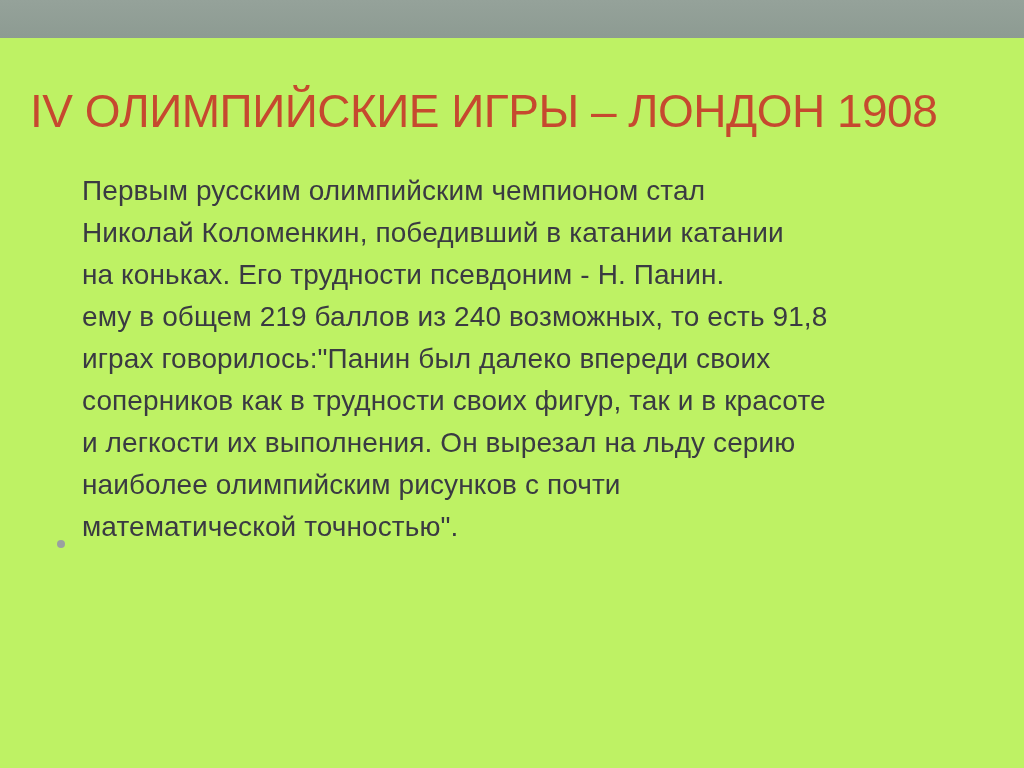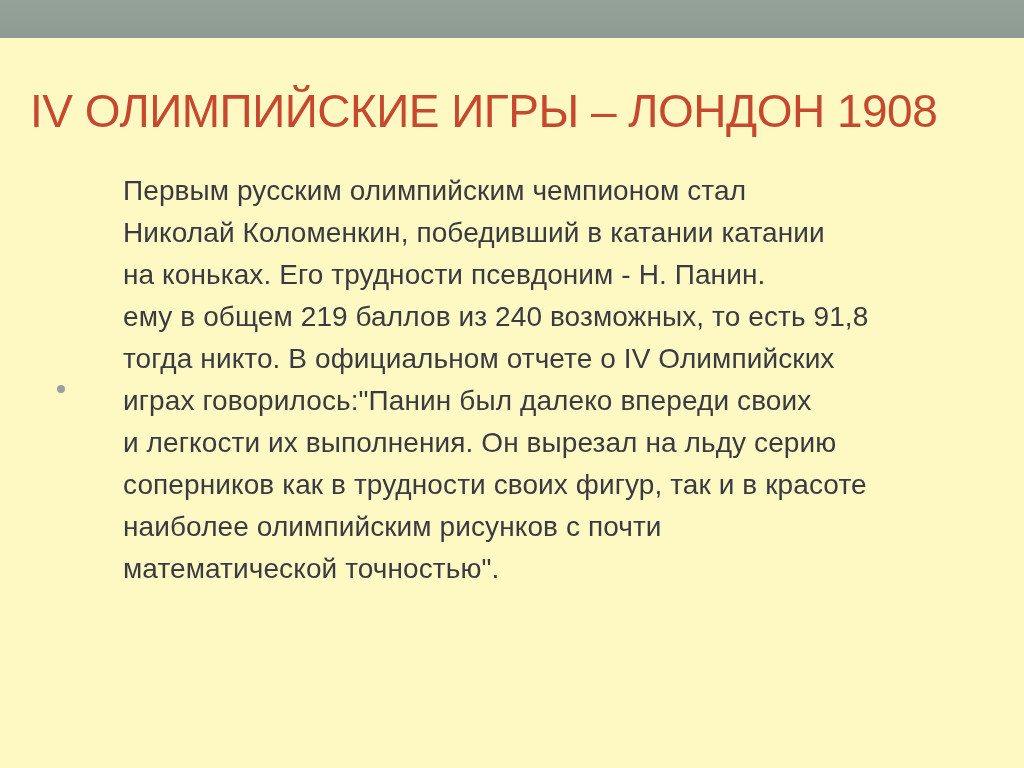--- a/index.html
+++ b/index.html
@@ -4,21 +4,21 @@
 <style>
   html, body {
     margin: 0;
     padding: 0;
     background: #ffffff;
   }
   .slide {
     position: relative;
     width: 1024px;
     height: 768px;
-    background: #fef9c3;
+    background: #bef264;
     overflow: hidden;
     font-family: "Liberation Sans", sans-serif;
   }
   .topbar {
     position: absolute;
     top: 0;
     left: 0;
     width: 100%;
     height: 38px;
     background: linear-gradient(#95a29a, #8d9b92);
@@ -35,22 +35,21 @@
     white-space: nowrap;
   }
   .body-block {
     position: absolute;
     top: 170px;
     left: 57px;
     right: 36px;
   }
   .bullet-row {
     display: flex;
-    align-items: center;
-    gap: 41px;
+    align-items: flex-end;
   }
   .dot {
     flex: 0 0 auto;
     width: 8px;
     height: 8px;
     border-radius: 50%;
     margin: 17px 17px 0 0;
   }
   .bullet-text {
     font-size: 28px;
@@ -71,22 +70,21 @@
   <div class="topbar" style="background: linear-gradient(rgb(149, 162, 154), rgb(141, 155, 146));"></div>
   <h1 class="title" style="color: rgb(198, 73, 47);">IV ОЛИМПИЙСКИЕ ИГРЫ – ЛОНДОН 1908</h1>
   <div class="body-block">
     <div class="bullet-row">
       <span class="dot" style="background: rgb(154, 160, 160);"></span>
       <div class="bullet-text" style="color: rgb(58, 58, 66);">
           <div class="line"><span>Первым русским олимпийским чемпионом стал</span></div>
           <div class="line"><span class="bold">Николай Коломенкин</span><span>, победивший в катании катании</span></div>
           <div class="line"><span>на коньках. Его трудности псевдоним - Н. Панин.</span></div>
           <div class="line"><span>ему в общем 219 баллов из 240 возможных, то есть 91,8</span></div>
-          <div class="line"><span>тогда никто. В официальном отчете о IV Олимпийских</span></div>
           <div class="line"><span>играх говорилось:"Панин был далеко впереди своих</span></div>
+          <div class="line"><span>соперников как в трудности своих фигур, так и в красоте</span></div>
           <div class="line"><span>и легкости их выполнения. Он вырезал на льду серию</span></div>
-          <div class="line"><span>соперников как в трудности своих фигур, так и в красоте</span></div>
           <div class="line"><span>наиболее олимпийским рисунков с почти</span></div>
           <div class="line"><span>математической точностью".</span></div>
         </div>
     </div>
   </div>
 </div>
 
 </body></html>

